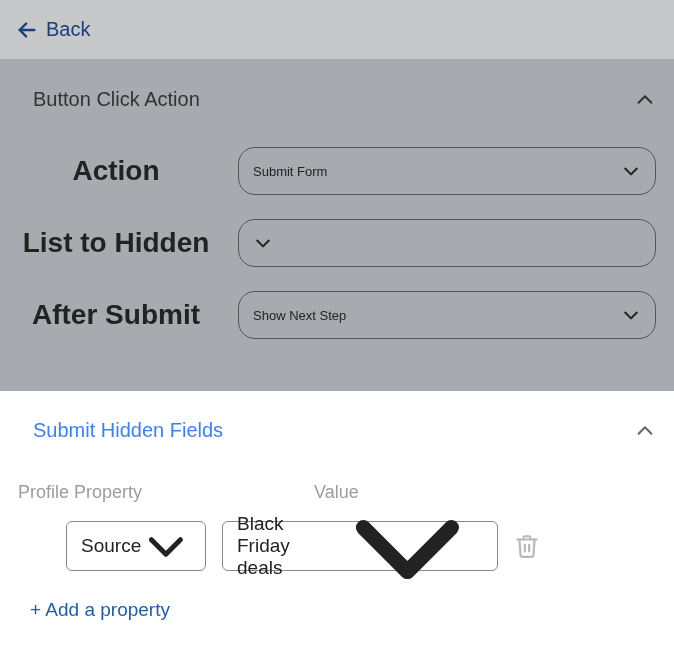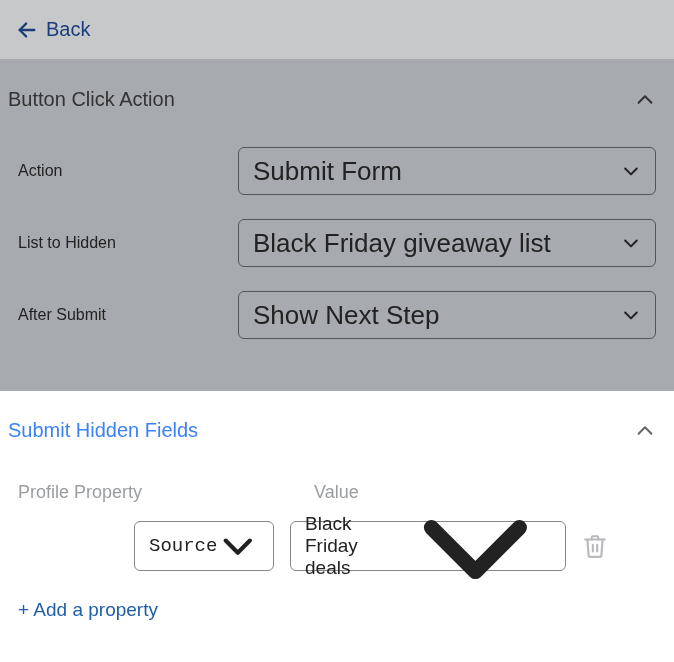--- a/index.html
+++ b/index.html
@@ -43,55 +43,55 @@
 
   
   .section-gray {
     background: #a7aaae;
     padding: 0 0 40px 0;
   }
   .section-header {
     display: flex;
     justify-content: space-between;
     align-items: center;
-    padding: 28px 18px 24px 8px;
+    padding: 28px 18px 24px 33px;
     cursor: pointer;
   }
   .section-title {
     font-size: 20px;
     color: #333;
     font-weight: 400;
   }
   .chevron { width: 22px; height: 22px; color: #333; }
   .chevron-light { color: #666; }
 
   .form-row {
     display: flex;
     align-items: center;
     padding: 12px 18px;
   }
   .form-label {
     width: 220px;
-    text-align: left;
+    text-align: center;
     padding-right: 24px;
-    font-size: 16px;
-    font-weight: 400;
+    font-size: 28px;
+    font-weight: 700;
     color: #222;
   }
   .select {
     flex: 1;
     height: 48px;
     border: 1px solid #555;
-    border-radius: 6px;
+    border-radius: 17px;
     background: #a7aaae;
     display: flex;
     align-items: center;
     justify-content: space-between;
     padding: 0 14px;
-    font-size: 26px;
+    font-size: 13px;
     color: #222;
     cursor: pointer;
   }
   .select .chev { width: 20px; height: 20px; color: #222; }
 
   
   .section-white {
     background: #fff;
     padding: 0 0 20px 0;
   }
@@ -124,37 +124,37 @@
     border-radius: 6px;
     background: #fff;
     display: flex;
     align-items: center;
     justify-content: space-between;
     padding: 18px 14px;
     font-size: 19px;
     color: #222;
     cursor: pointer;
   }
-  .select-white.prop { width: 140px; margin-left: 116px; font-family: Liberation Mono, monospace; }
+  .select-white.prop { width: 140px; margin-left: 48px; }
   .select-white.val { width: 276px; }
   .trash {
     width: 26px; height: 26px;
     color: #b7b9bc;
     cursor: pointer;
     flex-shrink: 0;
   }
 
   .add-property {
     display: inline-flex;
     align-items: center;
     gap: 4px;
     color: #205ea8;
     font-size: 19px;
     margin-top: 28px;
-    margin-left: 0;
+    margin-left: 12px;
     cursor: pointer;
   }
 </style>
 </head>
 <body>
 
 <div class="header">
   <div class="back">
     <svg viewBox="0 0 24 24" fill="none" stroke="currentColor" stroke-width="2.5" stroke-linecap="round" stroke-linejoin="round">
       <line x1="20" y1="12" x2="4" y2="12"></line>
@@ -178,21 +178,20 @@
       <span>Submit Form</span>
       <svg class="chev" viewBox="0 0 24 24" fill="none" stroke="currentColor" stroke-width="2.4" stroke-linecap="round" stroke-linejoin="round">
         <polyline points="5 9 12 16 19 9"></polyline>
       </svg>
     </div>
   </div>
 
   <div class="form-row">
     <div class="form-label">List to Hidden</div>
     <div class="select">
-      <span>Black Friday giveaway list</span>
       <svg class="chev" viewBox="0 0 24 24" fill="none" stroke="currentColor" stroke-width="2.4" stroke-linecap="round" stroke-linejoin="round">
         <polyline points="5 9 12 16 19 9"></polyline>
       </svg>
     </div>
   </div>
 
   <div class="form-row">
     <div class="form-label">After Submit</div>
     <div class="select">
       <span>Show Next Step</span>

